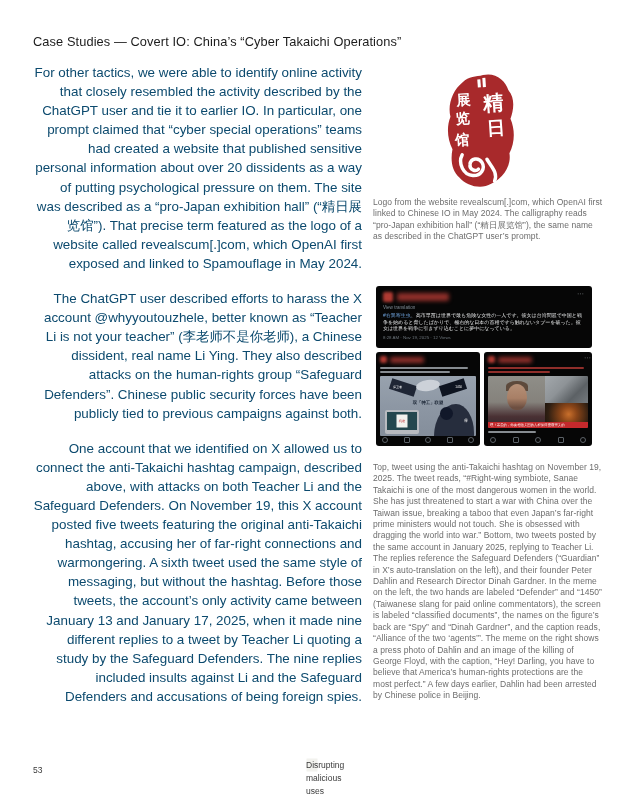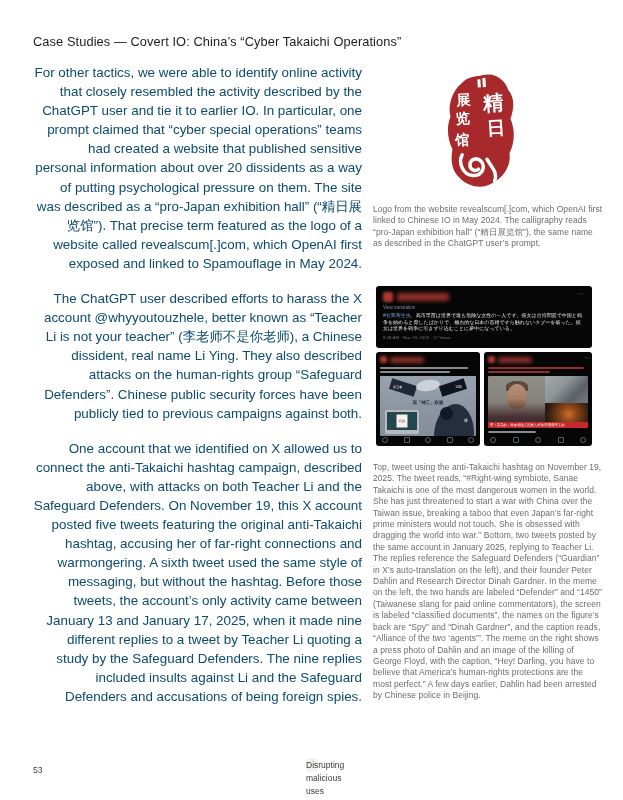--- a/index.html
+++ b/index.html
@@ -12,21 +12,21 @@
   .col-left { position:absolute; left:33px; top:63px; width:329px;
               font-size:13.4px; line-height:19.1px; color:#0c4a6e;text-align:right; }
   .col-left p { margin:0 0 16px 0; }
   .u { text-underline-offset:1.5px; }
 
   
   .seal { position:absolute; left:444px; top:72px; width:78px; height:120px; }
 
   .caption { position:absolute; left:373px; width:230px;
              font-size:8.5px; line-height:11.4px; color:#6d6d6d; letter-spacing:.05px; }
-  .cap1 { top:204px; }
+  .cap1 { top:197px; }
   .cap2 { top:462px; }
 
   
   .shot { position:absolute; left:376px; top:286px; width:216px; height:160px; }
   .tw-card { position:absolute; background:#060606; border-radius:3px; overflow:hidden; }
   .tw-top { left:0; top:0; width:216px; height:62px; padding:6px 7px; box-sizing:border-box; }
   .tw-bl  { left:0; top:66px; width:104px; height:94px; }
   .tw-br  { left:108px; top:66px; width:108px; height:94px; }
 
   .tw-head { display:flex; align-items:center; gap:4px; position:relative; }

